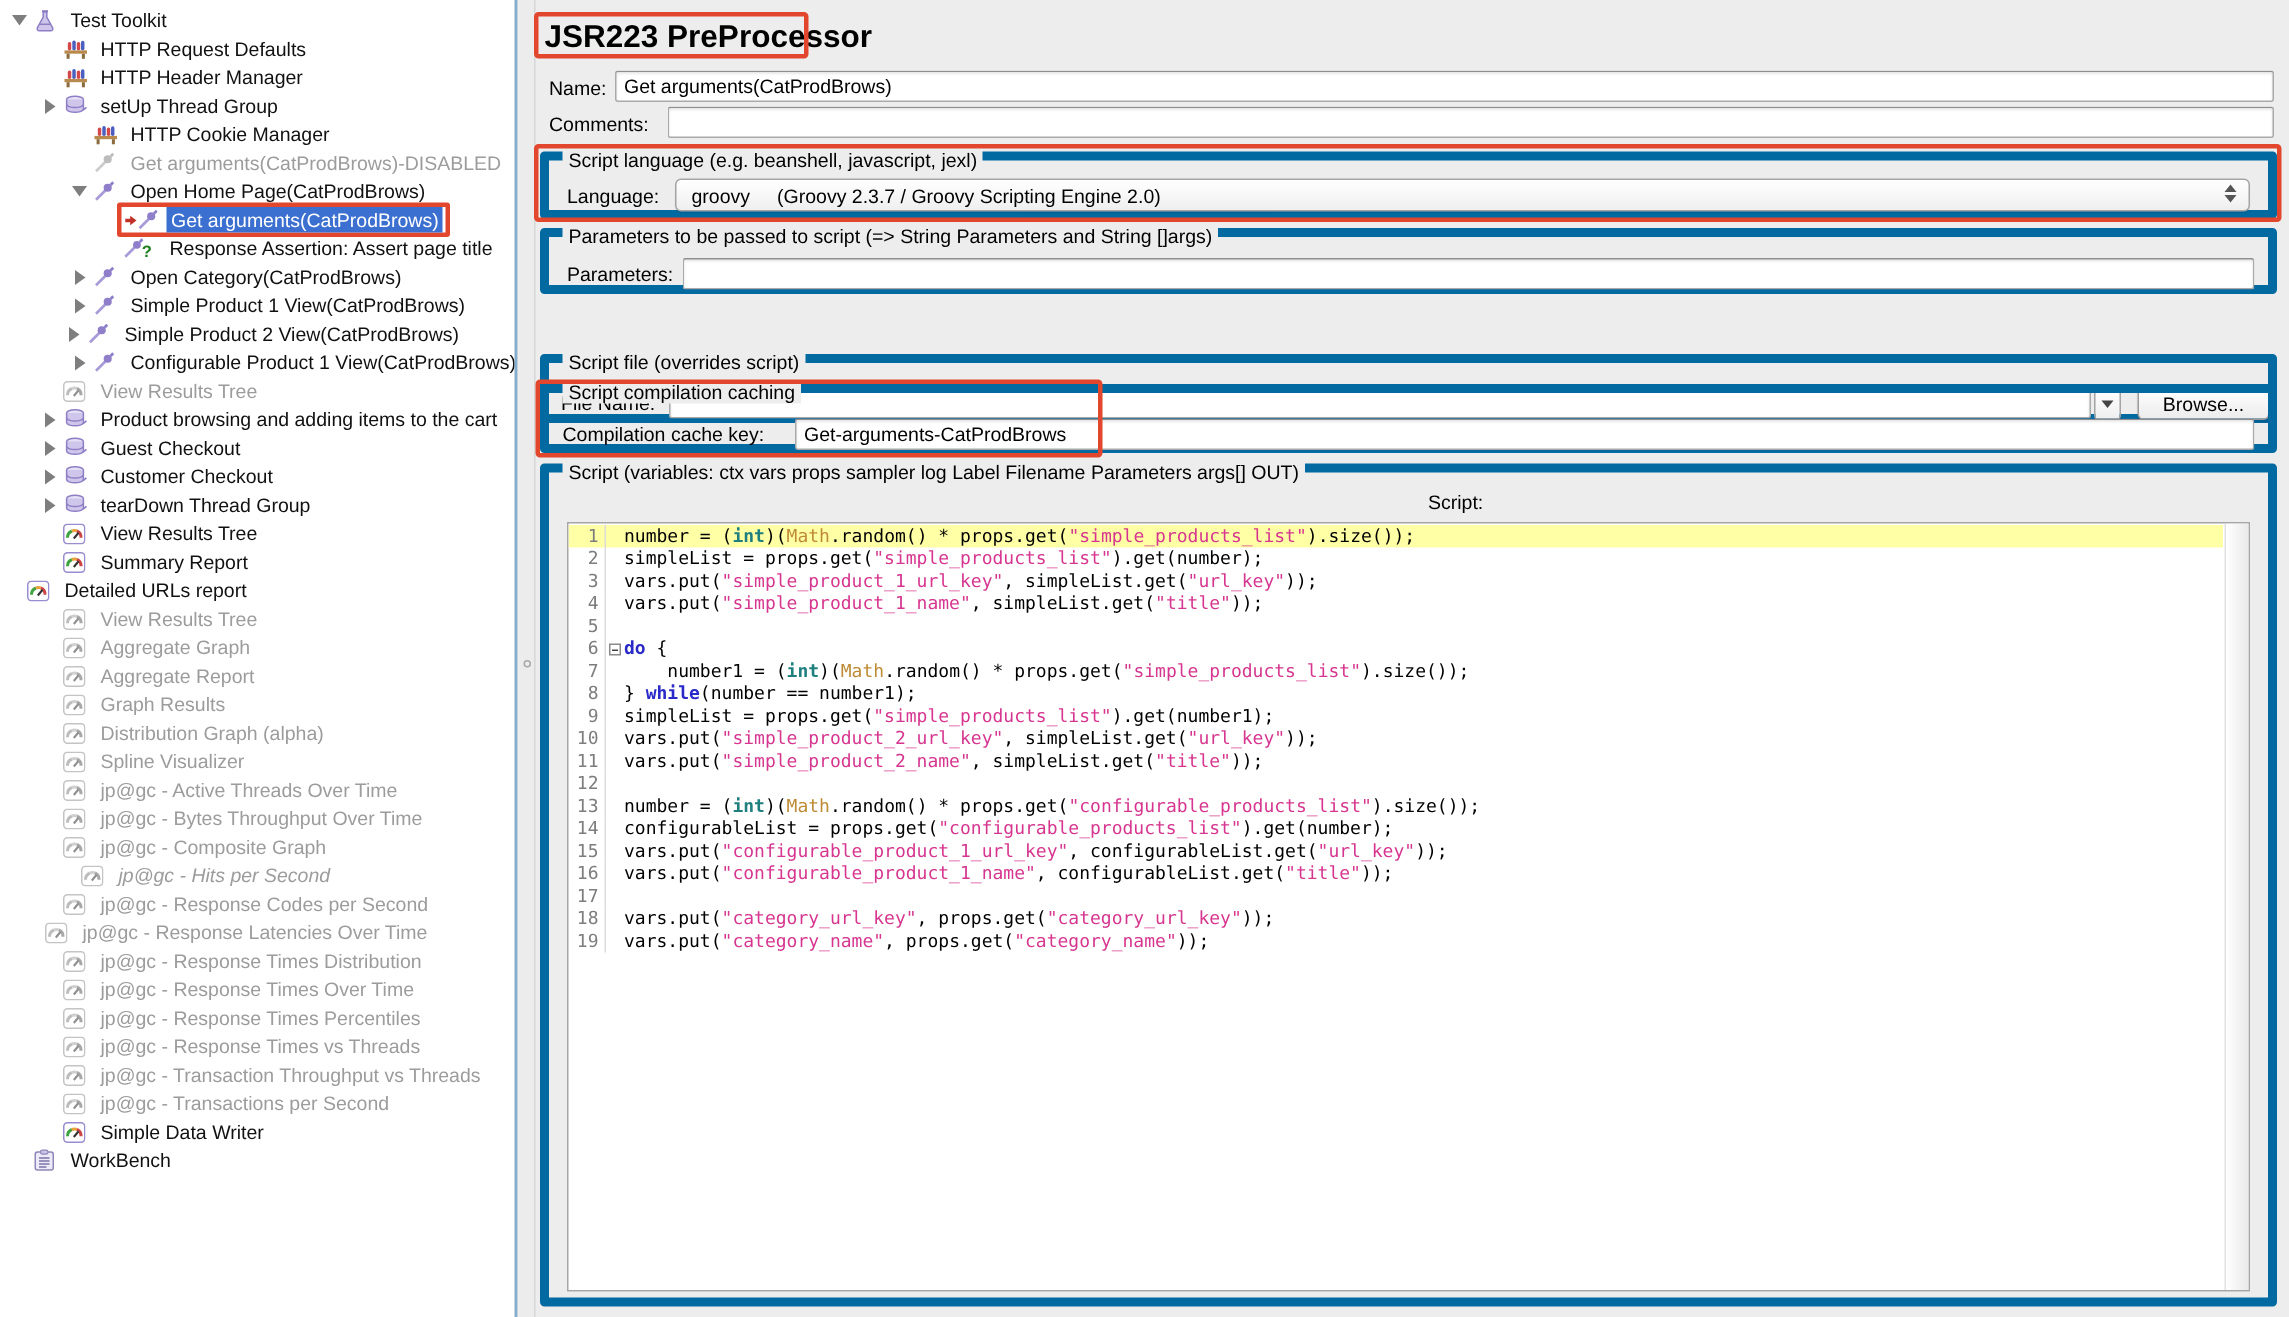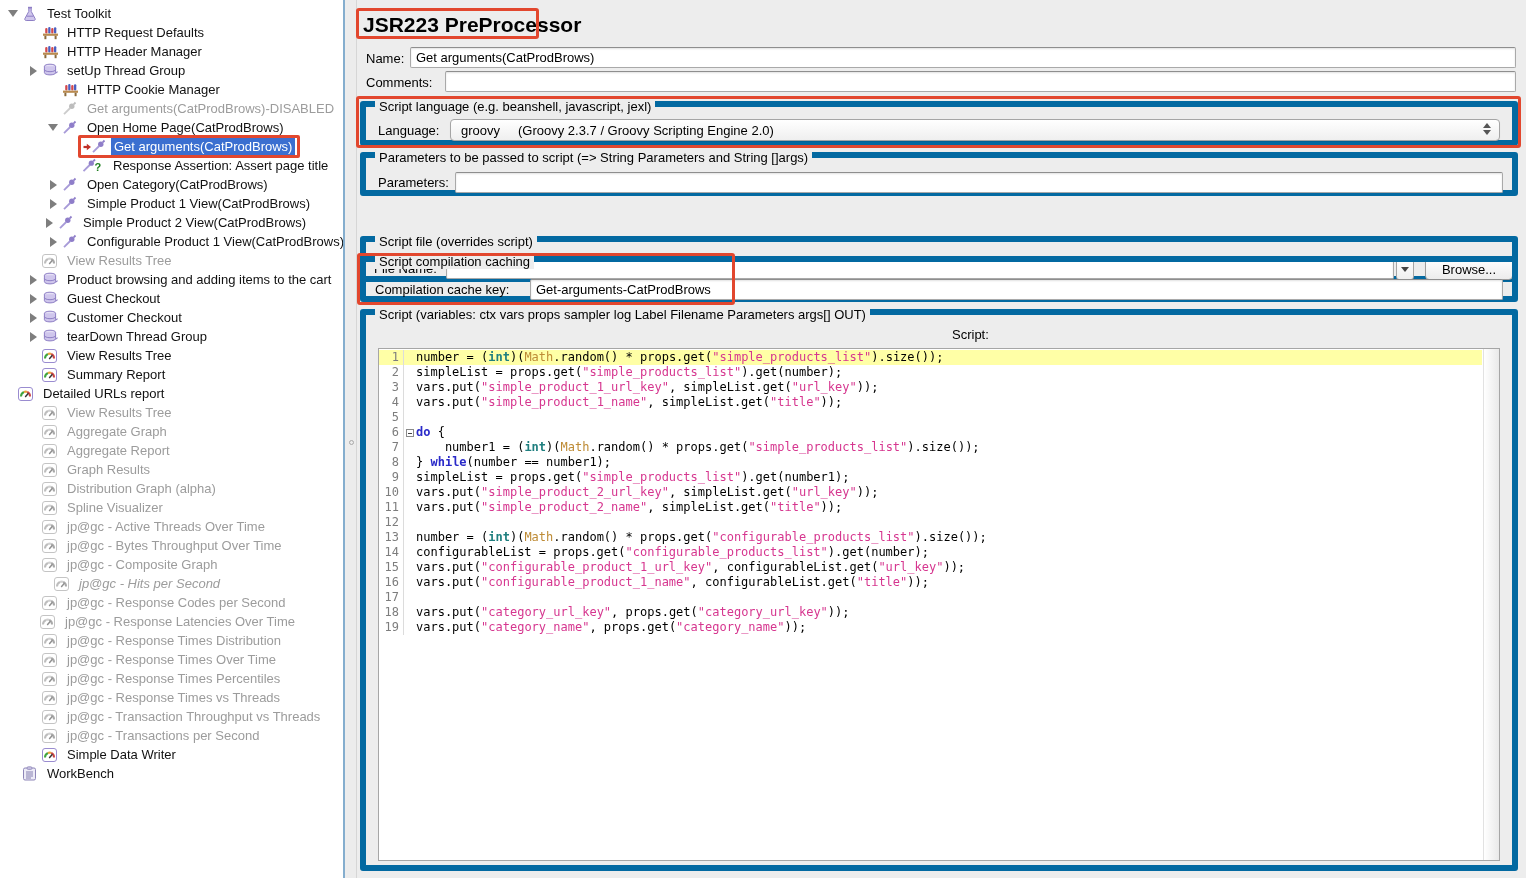--- a/index.html
+++ b/index.html
@@ -520,21 +520,21 @@
           <svg width="15" height="14" viewBox="0 0 15 14">
             <rect x="0.5" y="0.5" width="14" height="13" rx="2.5" fill="#fff" stroke="#9A8CD0"></rect>
             <path d="M3 9.5A4.8 4.8 0 0 1 5.9 5" stroke="#3FA43F" stroke-width="2" fill="none"></path>
             <path d="M5.9 5a4.8 4.8 0 0 1 3.4-.1" stroke="#E8A33C" stroke-width="2" fill="none"></path>
             <path d="M9.3 4.9a4.8 4.8 0 0 1 2.7 4.6" stroke="#CC4444" stroke-width="2" fill="none"></path>
             <path d="M7.2 10L10.4 6.2" stroke="#333" stroke-width="1.4"></path>
           </svg>
         </span>
         <span class="tlabel">jp@gc - Response Codes per Second</span>
       </div>
-      <div class="tree-row disabled" style="padding-left: 22px;">
+      <div class="tree-row disabled" style="padding-left: 12px;">
         <span class="exp"></span>
         <span class="ticon">
           <svg width="15" height="14" viewBox="0 0 15 14">
             <rect x="0.5" y="0.5" width="14" height="13" rx="2.5" fill="#fff" stroke="#9A8CD0"></rect>
             <path d="M3 9.5A4.8 4.8 0 0 1 5.9 5" stroke="#3FA43F" stroke-width="2" fill="none"></path>
             <path d="M5.9 5a4.8 4.8 0 0 1 3.4-.1" stroke="#E8A33C" stroke-width="2" fill="none"></path>
             <path d="M9.3 4.9a4.8 4.8 0 0 1 2.7 4.6" stroke="#CC4444" stroke-width="2" fill="none"></path>
             <path d="M7.2 10L10.4 6.2" stroke="#333" stroke-width="1.4"></path>
           </svg>
         </span>

